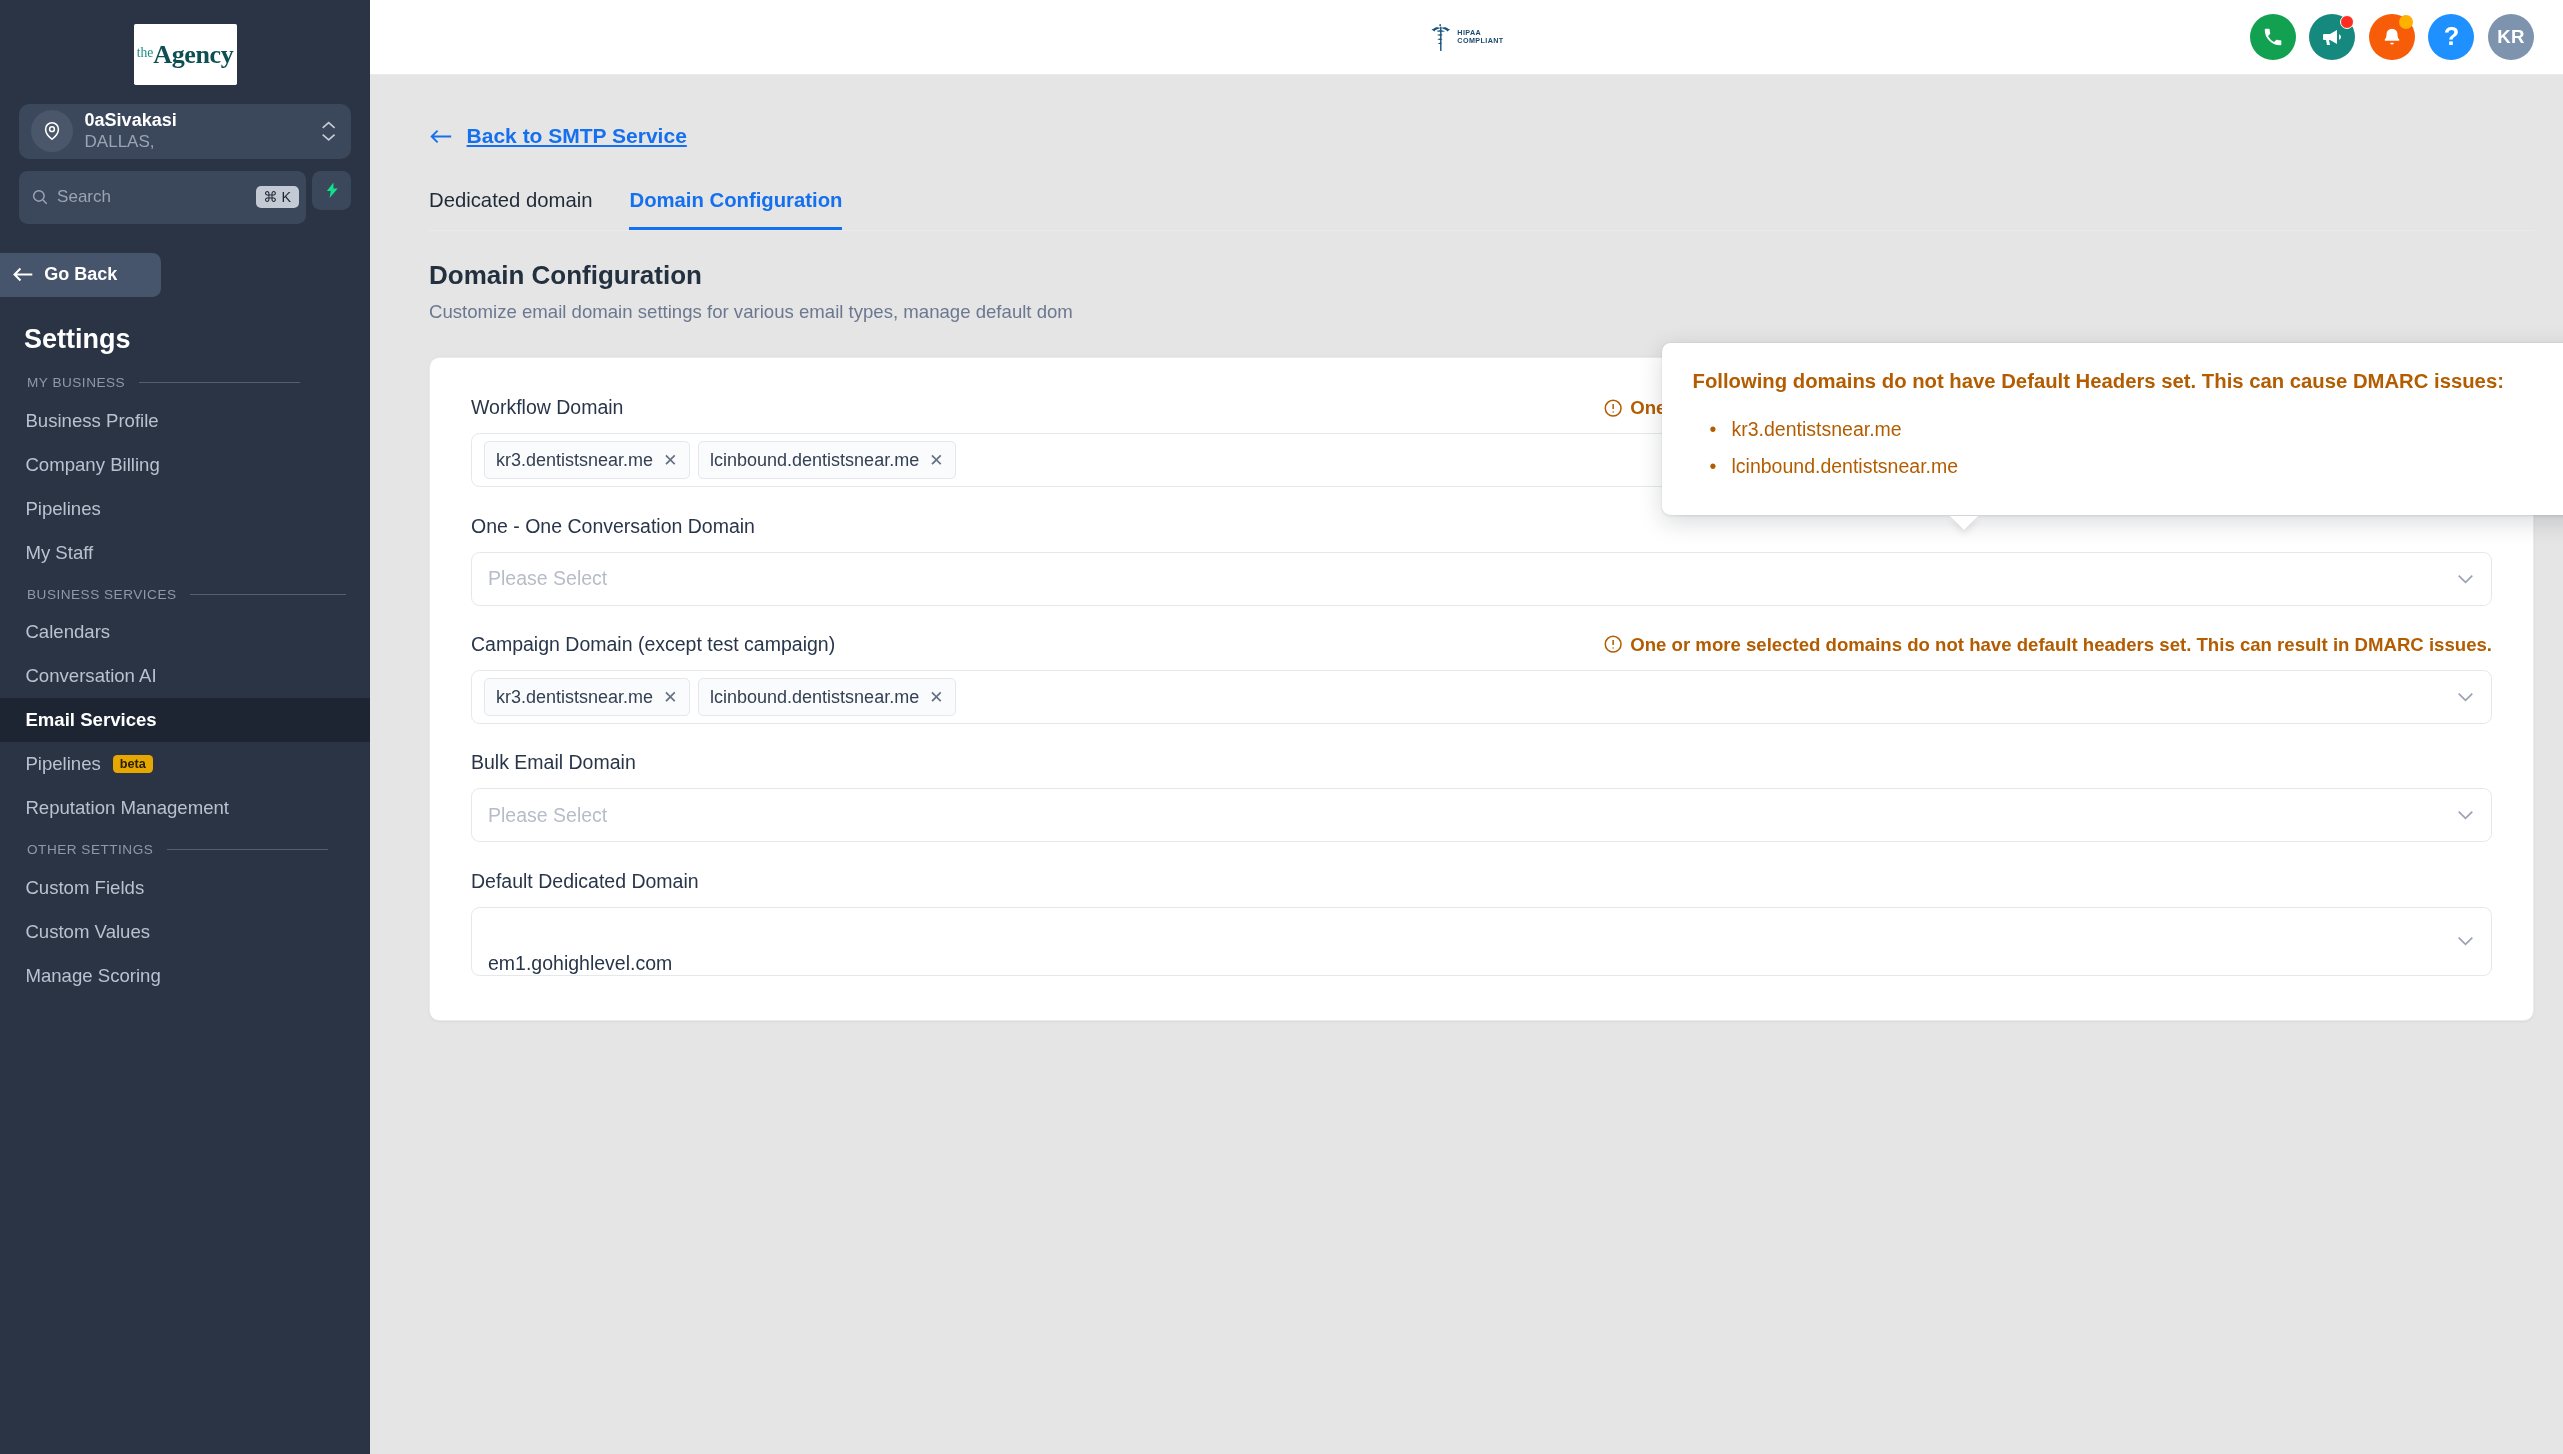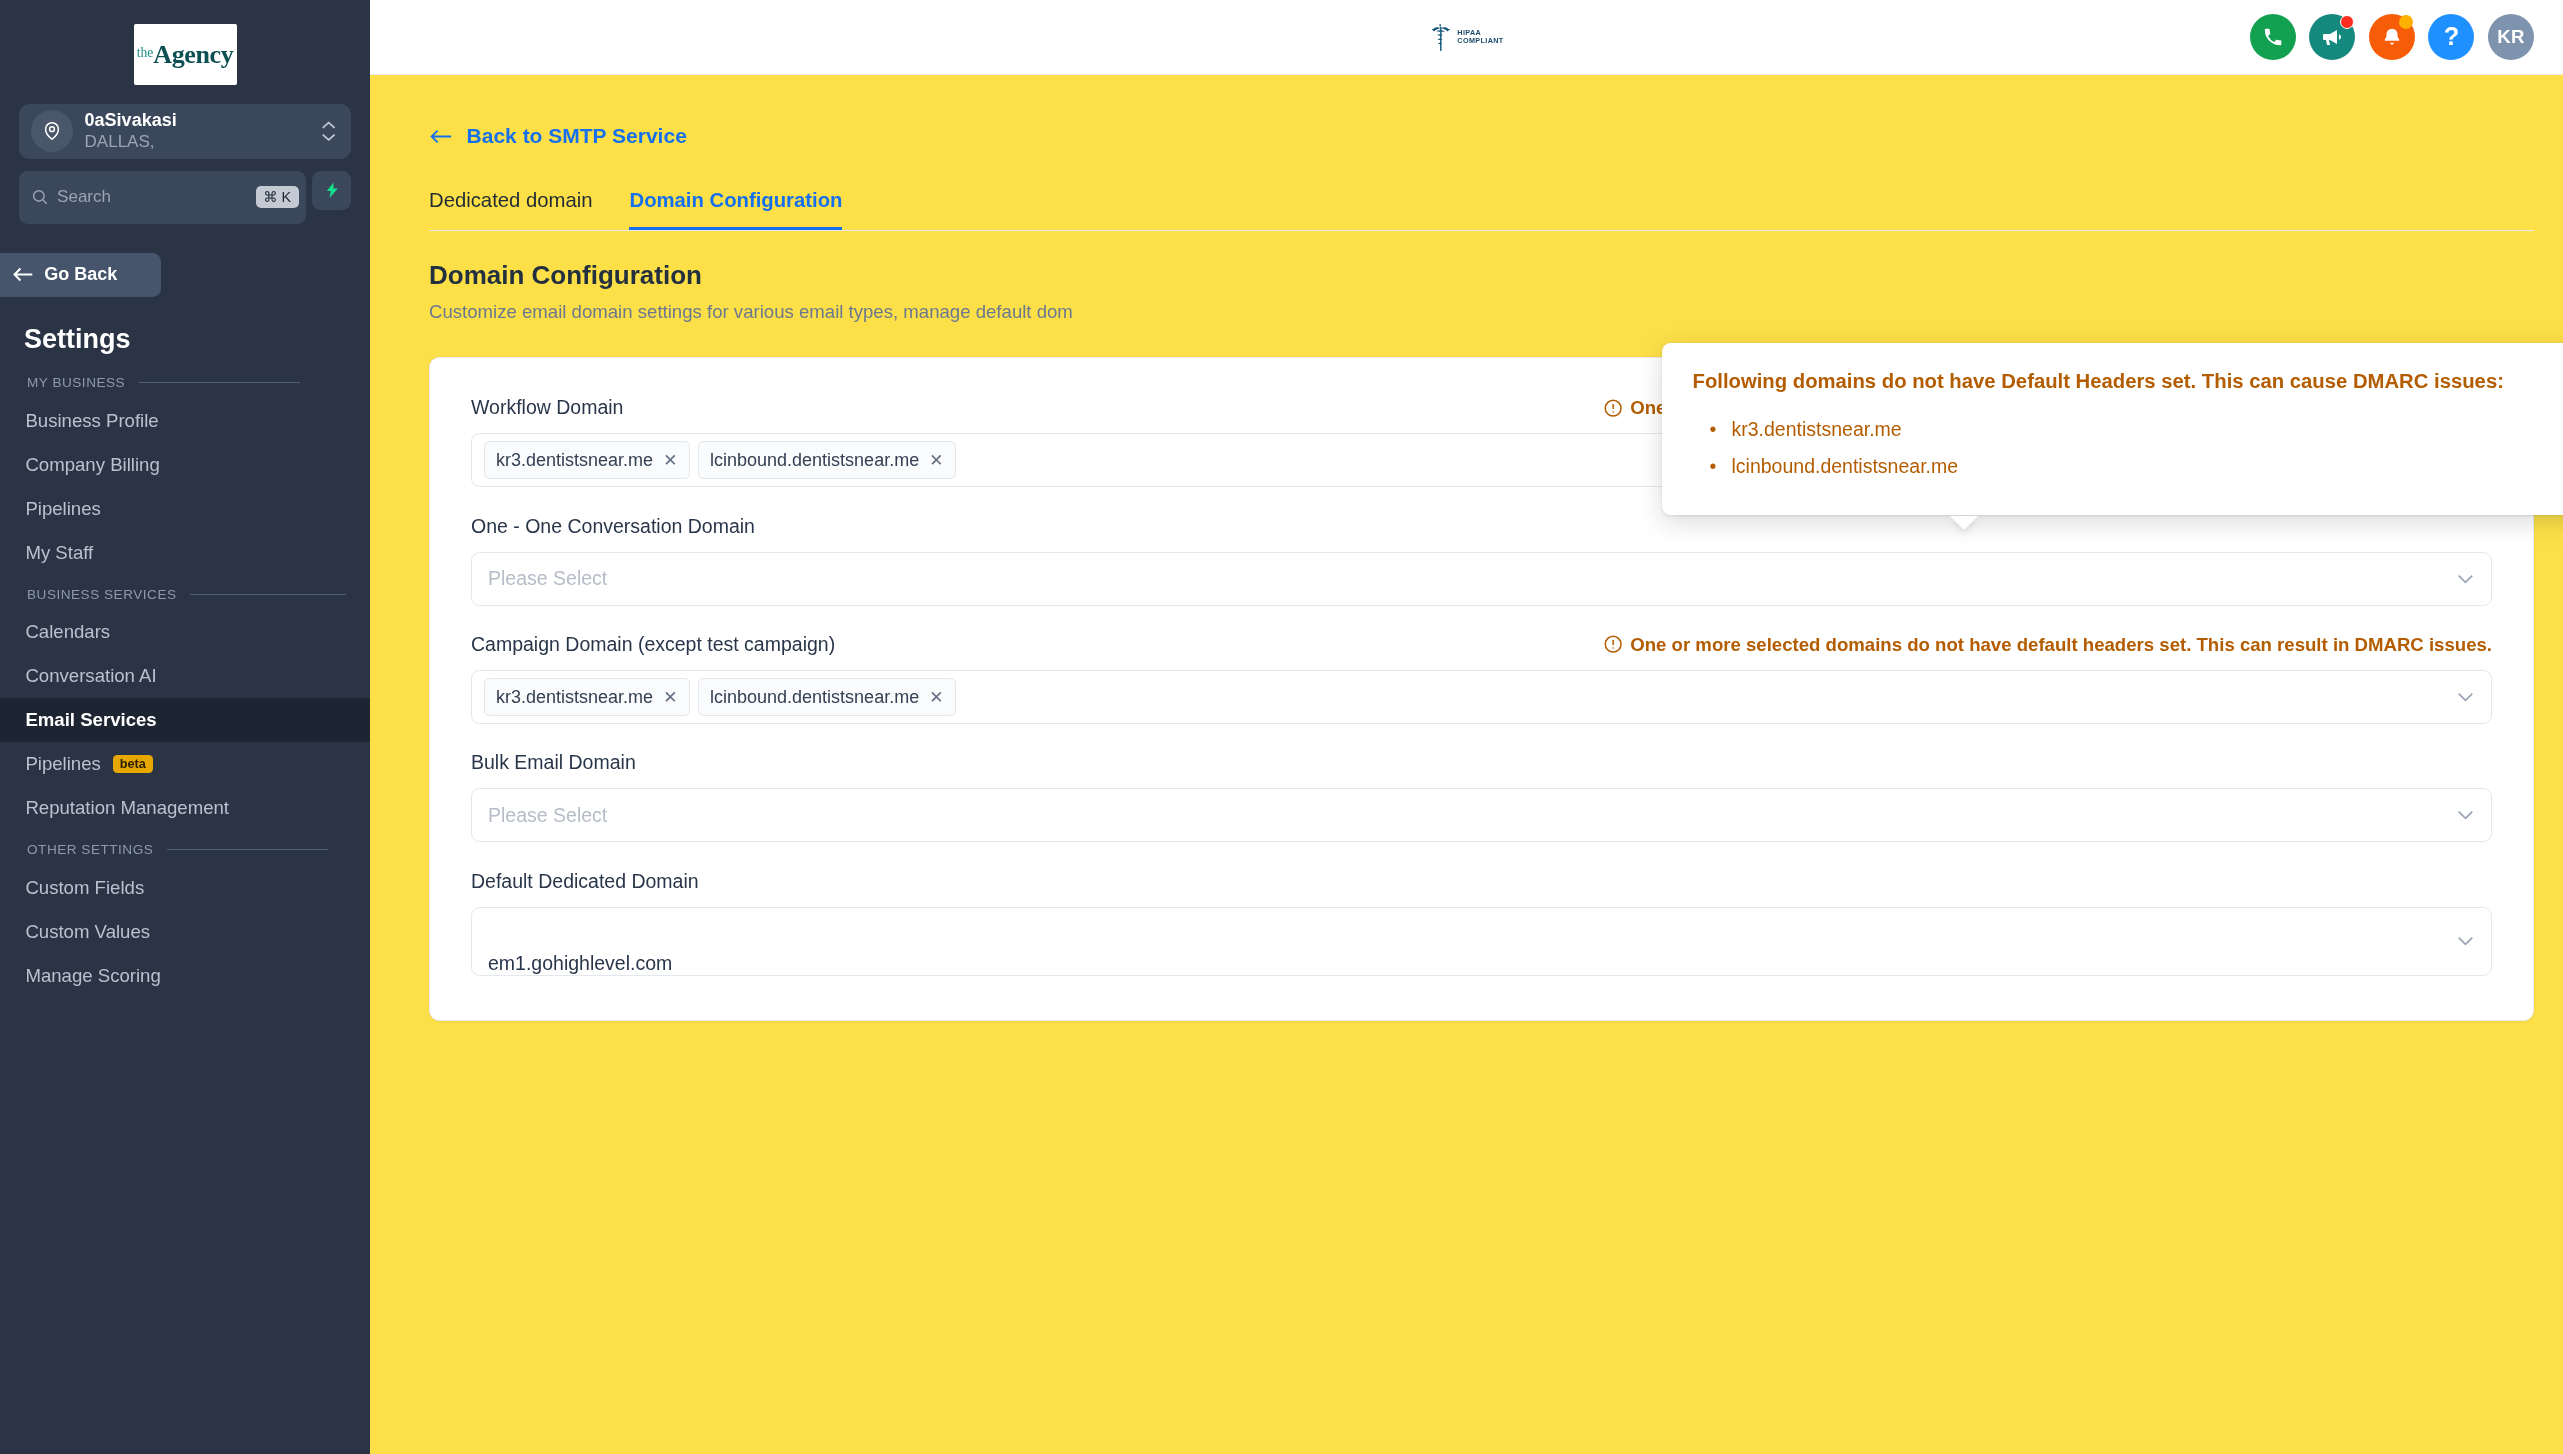--- a/index.html
+++ b/index.html
@@ -80,21 +80,21 @@
     padding: 11px 24px 11px 25.4px; color:#b9c2cf; font-size: 18.6px;
     cursor:pointer; display:flex; align-items:center; gap:12px;
   }
   .nav-item.active { background:#1d2532; color:#ffffff; font-weight:600; }
   .badge-beta {
     background:#e6a800; color:#2a2000; font-size:12.7px; font-weight:bold;
     border-radius:4.2px; padding: 1.7px 6.8px;
   }
 
   
-  .main { flex:1 1 auto; height:1454px; display:flex; flex-direction:column; background:#fde047; }
+  .main { flex:1 1 auto; height:1454px; display:flex; flex-direction:column; background:#e5e5e5; }
   .topbar {
     height: 75px; background:#ffffff; border-bottom:0.8px solid #e8eaee;
     display:flex; align-items:center; justify-content:space-between;
     padding: 0 29px 0 0; position:relative; flex: 0 0 75px;
   }
   .hipaa { position:absolute; left:50%; transform:translateX(-50%); display:flex; align-items:center; gap:6px; }
   .hipaa-text { font-size: 7.2px; color:#1b4a6b; line-height:1.15; letter-spacing:0.4px; font-weight:600; }
   .top-icons { margin-left:auto; display:flex; align-items:center; gap: 13.6px; }
   .tic {
     width: 46px; height:46px; border-radius:50%;
@@ -104,21 +104,21 @@
   .tic .dot { position:absolute; border-radius:50%; }
   .tic .dot.red { width:14.4px;height:14.4px;background:#ff2d20;top:0.8px;right:0.8px;border:1.7px solid #fff; }
   .tic .dot.amber { width:14.4px;height:14.4px;background:#ffb000;top:0.8px;right:1.7px; }
   .avatar-kr { background:#7e93ad; font-size:18.6px; font-weight:600; letter-spacing:0.4px; }
 
   .content { flex:1 1 auto; overflow:hidden; position:relative; padding: 0 0 0 0; }
 
   .back-link {
     display:flex; align-items:center; gap: 13.6px;
     color:#1570ef; font-size: 21px; font-weight:600;
-    padding: 49px 0 0 59px; cursor:pointer; width:max-content;
+    padding: 49px 0 0 59px; cursor:pointer; width:max-content;text-decoration:underline;
   }
 
   .tabs { display:flex; gap: 37px; padding: 41px 0 0 59px; position:relative; }
   .tab { font-size: 20.3px; color:#1f2a37; padding-bottom: 15.3px; cursor:pointer; }
   .tab.active { color:#1570ef; font-weight:600; border-bottom: 3.4px solid #1570ef; }
   .tabs-wrap { position:relative; }
   .tabs-rule { margin: 0 29px 0 59px; height:0.8px; background:#e8eaee; }
 
   .page-title { font-size: 26px; font-weight:bold; color:#23303f; padding: 29px 0 0 59px; }
   .page-desc { font-size: 18.6px; color:#6b7890; padding: 10.2px 0 0 59px; white-space:nowrap; }

